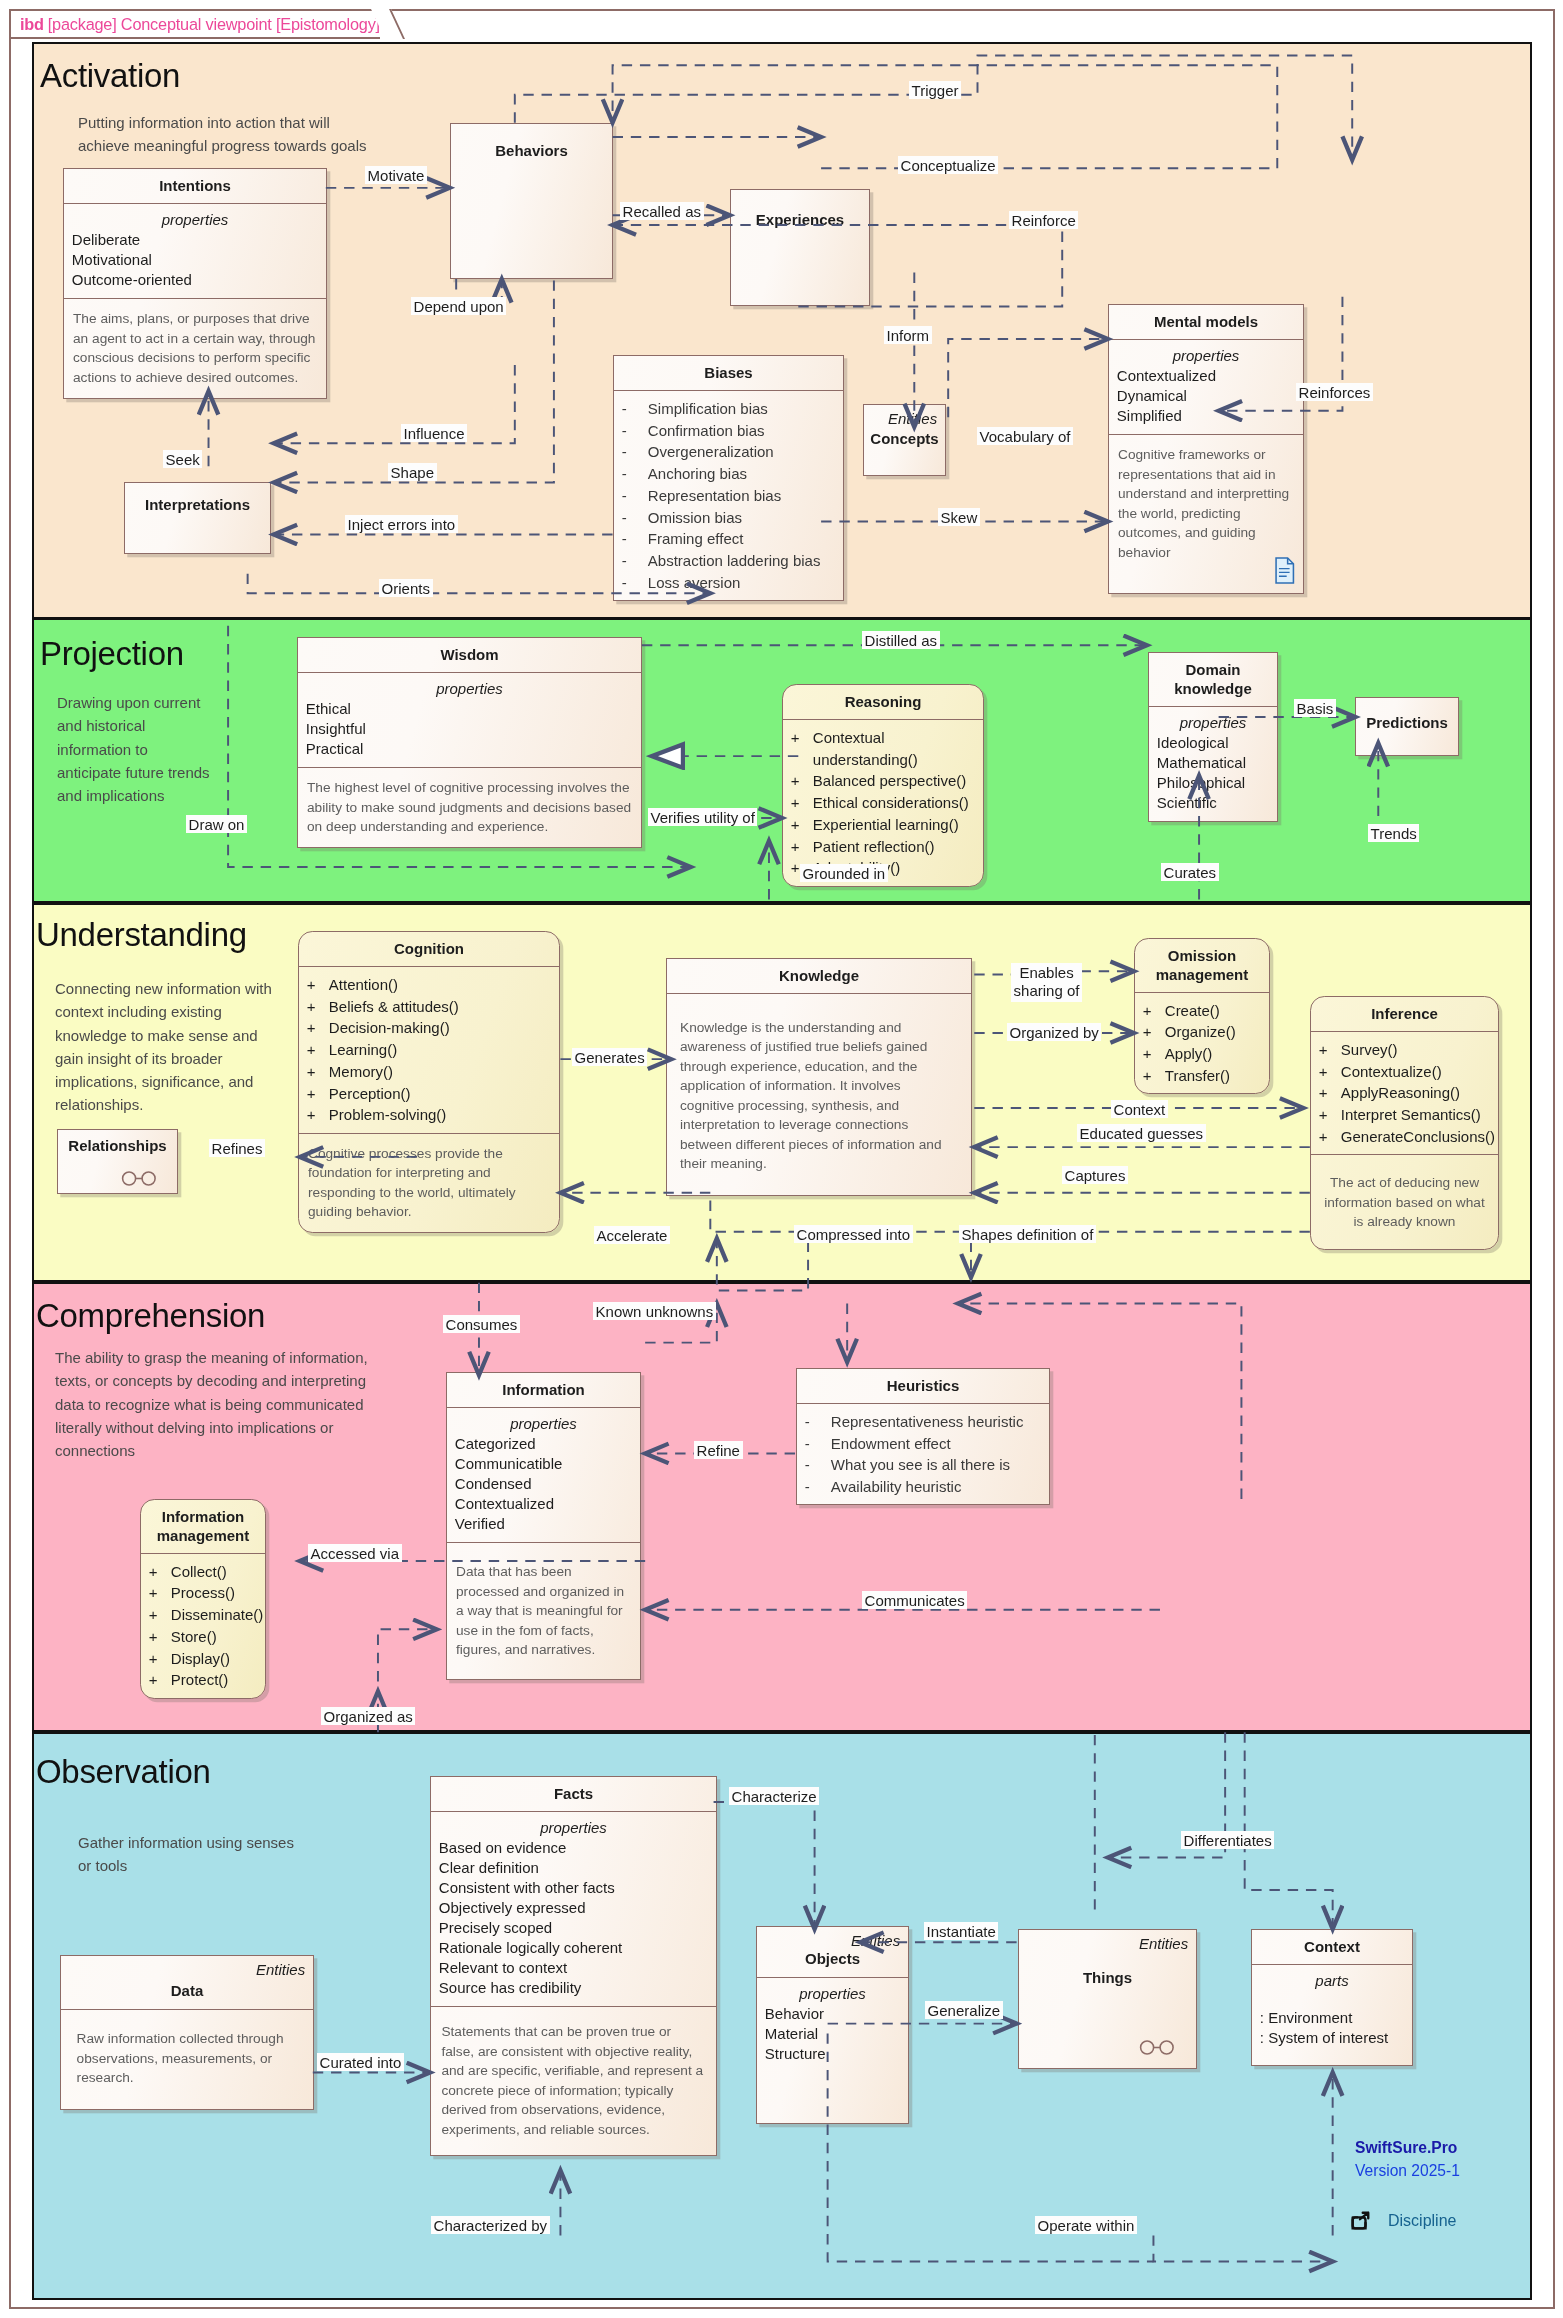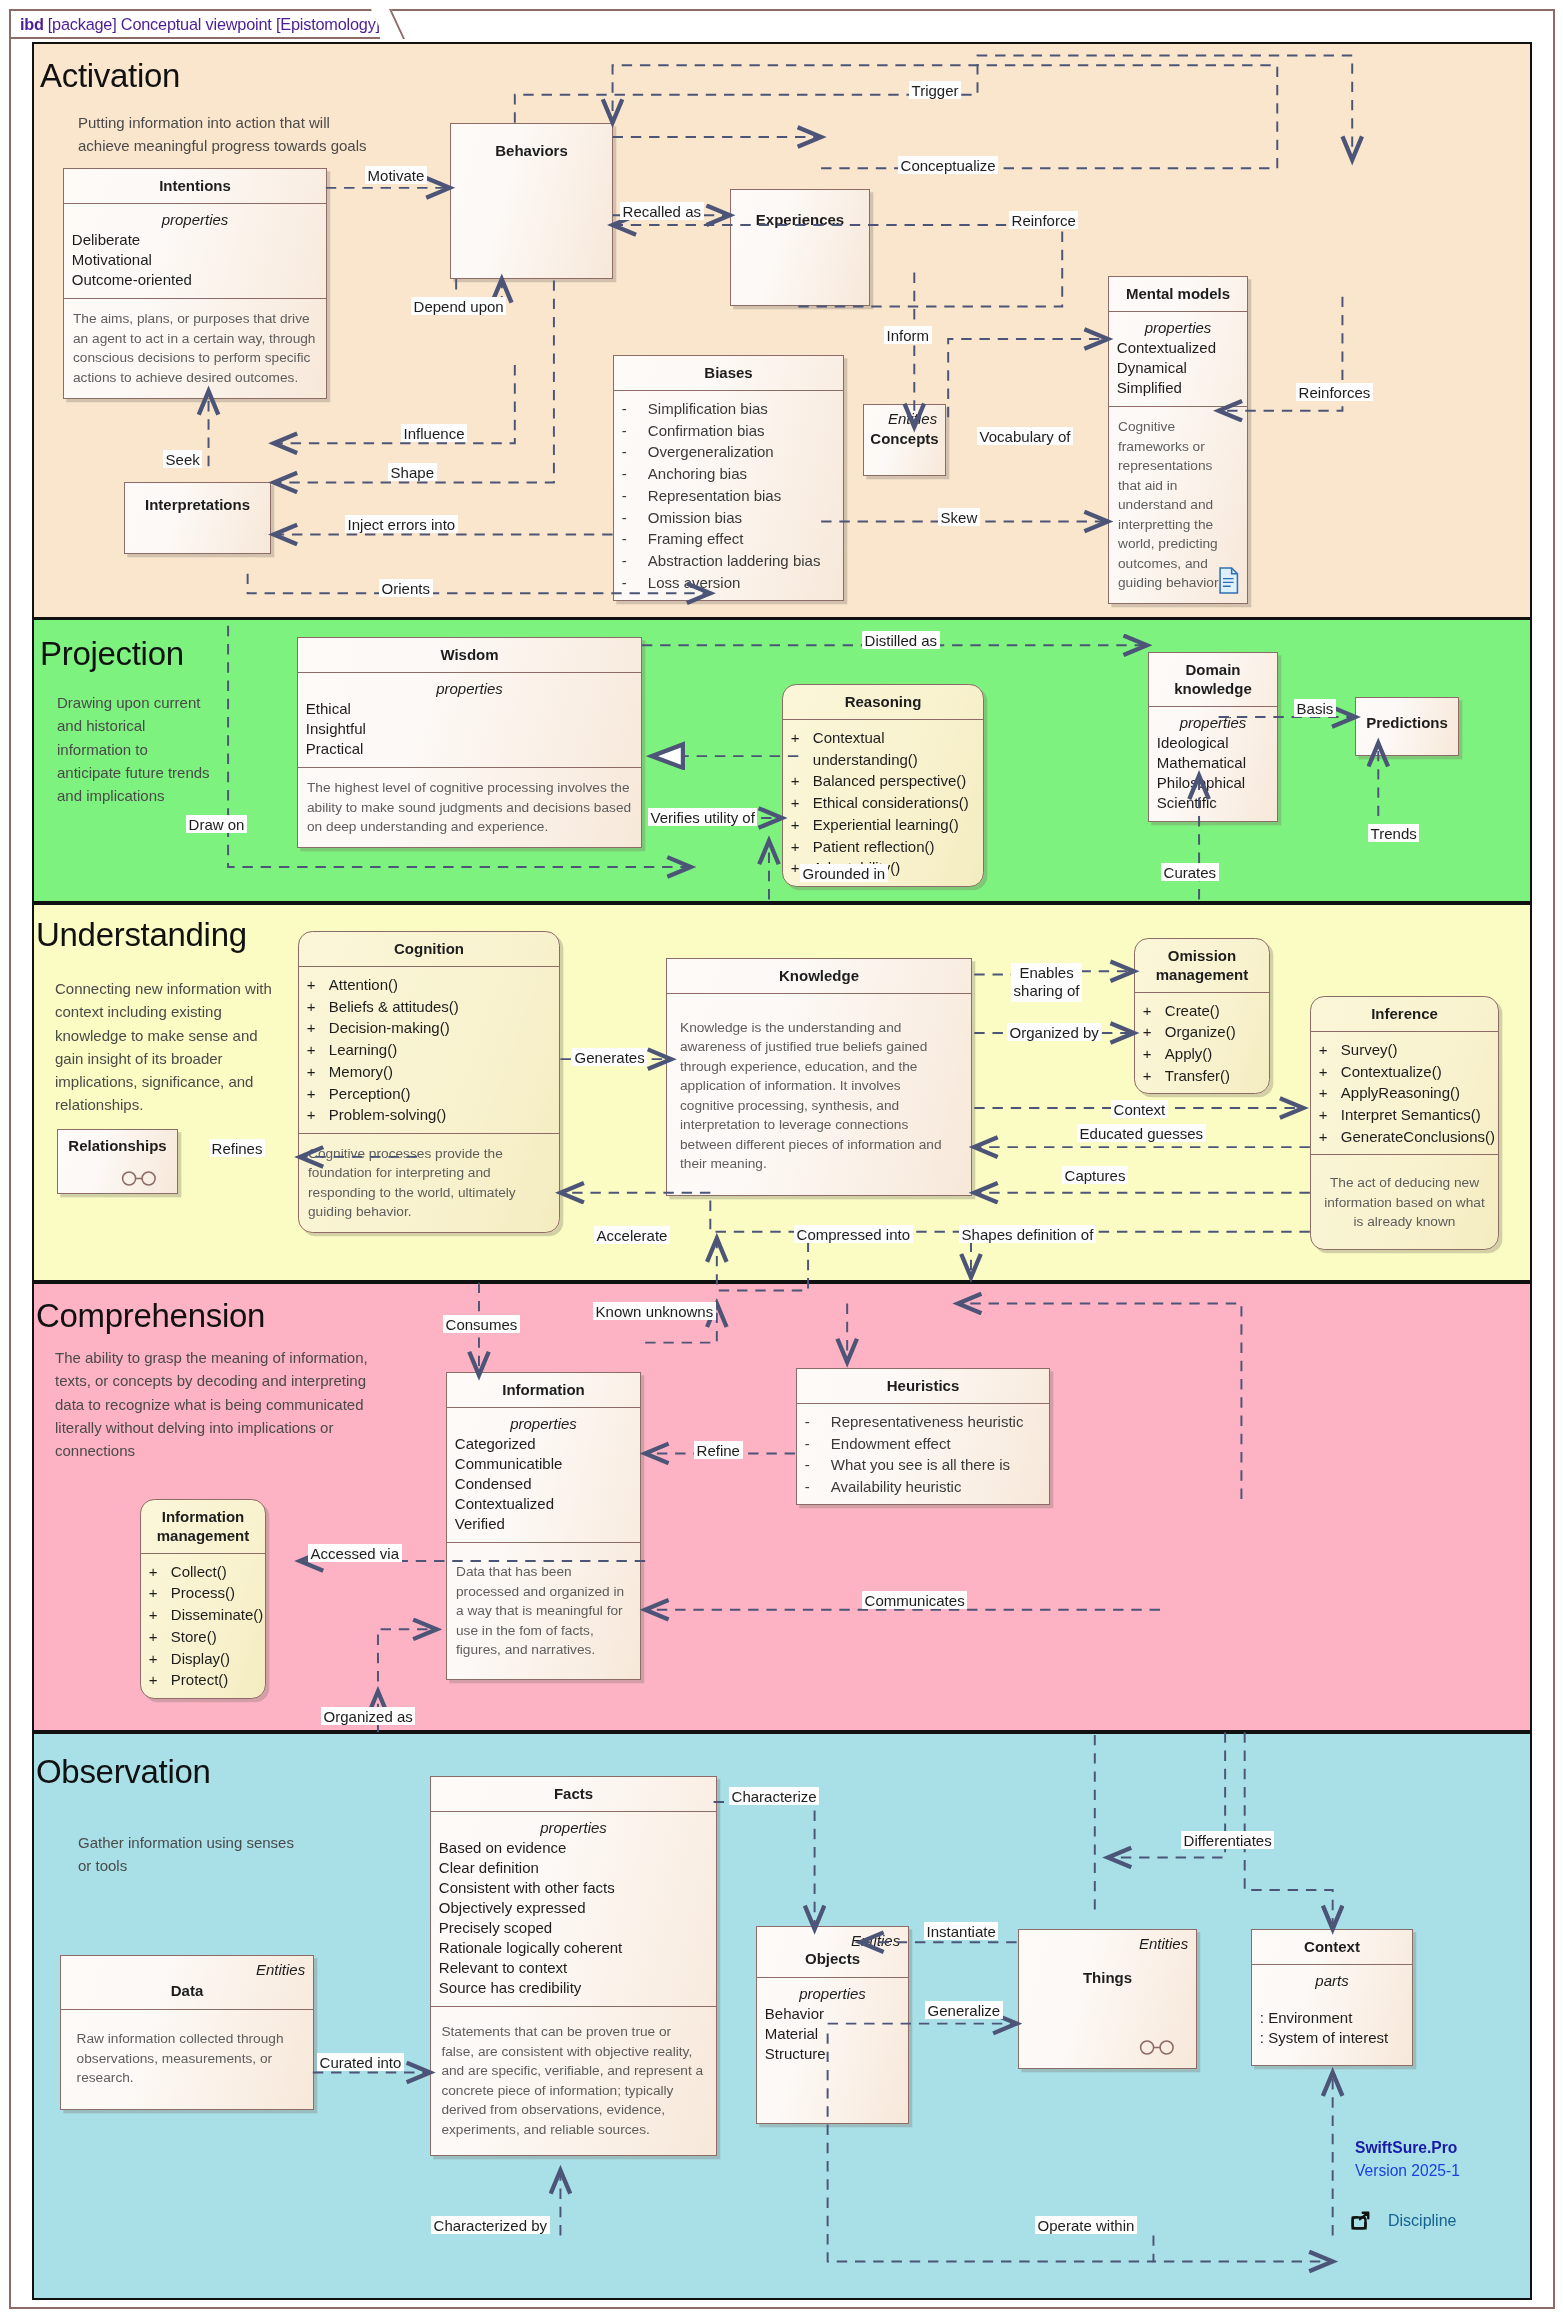--- a/index.html
+++ b/index.html
@@ -5,21 +5,21 @@
   html,body{margin:0;padding:0;background:#ffffff;}
   body{font-family:"Liberation Sans",sans-serif;}
   #page{position:relative;width:1564px;height:2319px;background:#ffffff;overflow:hidden;}
 
   
   #frame{position:absolute;left:9px;top:9px;width:1546px;height:2300px;border:2px solid #8d6b66;background:transparent;box-sizing:border-box;}
   #ibd-tab{position:absolute;left:9px;top:9px;height:30px;padding:0 0 0 9px;display:flex;align-items:center;
            background:#ffffff;border:2px solid #8d6b66;border-right:none;box-sizing:border-box;z-index:40;}
   #ibd-tab .slant{position:absolute;right:-18px;top:-2px;width:19.5px;height:30px;background:#ffffff;
            border-right:2px solid #8d6b66;transform:skewX(25deg);box-sizing:border-box;}
-  #ibd-tab span{font-size:16.3px;color:#4c1d95;white-space:nowrap;letter-spacing:-0.2px;}
+  #ibd-tab span{font-size:16.3px;color:#ec4899;white-space:nowrap;letter-spacing:-0.2px;}
   #ibd-tab .kw{font-weight:bold;margin-right:3.9px;}
 
   
   .band{position:absolute;left:32px;width:1500px;border:2.6px solid #111;box-sizing:border-box;}
   .band-title{position:absolute;font-size:33px;color:#111;letter-spacing:-0.3px;font-weight:400;}
   .band-desc{position:absolute;font-size:15px;color:#4a4a4a;line-height:1.55;}
 
   
   .blk{position:absolute;box-sizing:border-box;border:1.3px solid #8d6b66;
        box-shadow:3.3px 3.3px 0 rgba(120,110,100,.30);
@@ -180,21 +180,21 @@
   </div>
 
   <div class="blk" style="left:450px; top:123px; width:163px; height:156px;">
     <div class="hd" style="padding-top:18px;">Behaviors</div>
   </div>
 
   <div class="blk" style="left:730px; top:189px; width:140px; height:117px;">
     <div class="hd" style="padding-top:21px;">Experiences</div>
   </div>
 
-  <div class="blk" style="left:1108px; top:276px; width:140px;">
+  <div class="blk" style="left:1108px; top:304px; width:196px;">
     <div class="hd">Mental models</div>
     <div class="sep cmp">
       <div class="ptitle">properties</div>
       <div class="plist">
         <div>Contextualized</div>
         <div>Dynamical</div>
         <div>Simplified</div>
       </div>
     </div>
     <div class="sep desc" style="position:relative;min-height:137px;">

